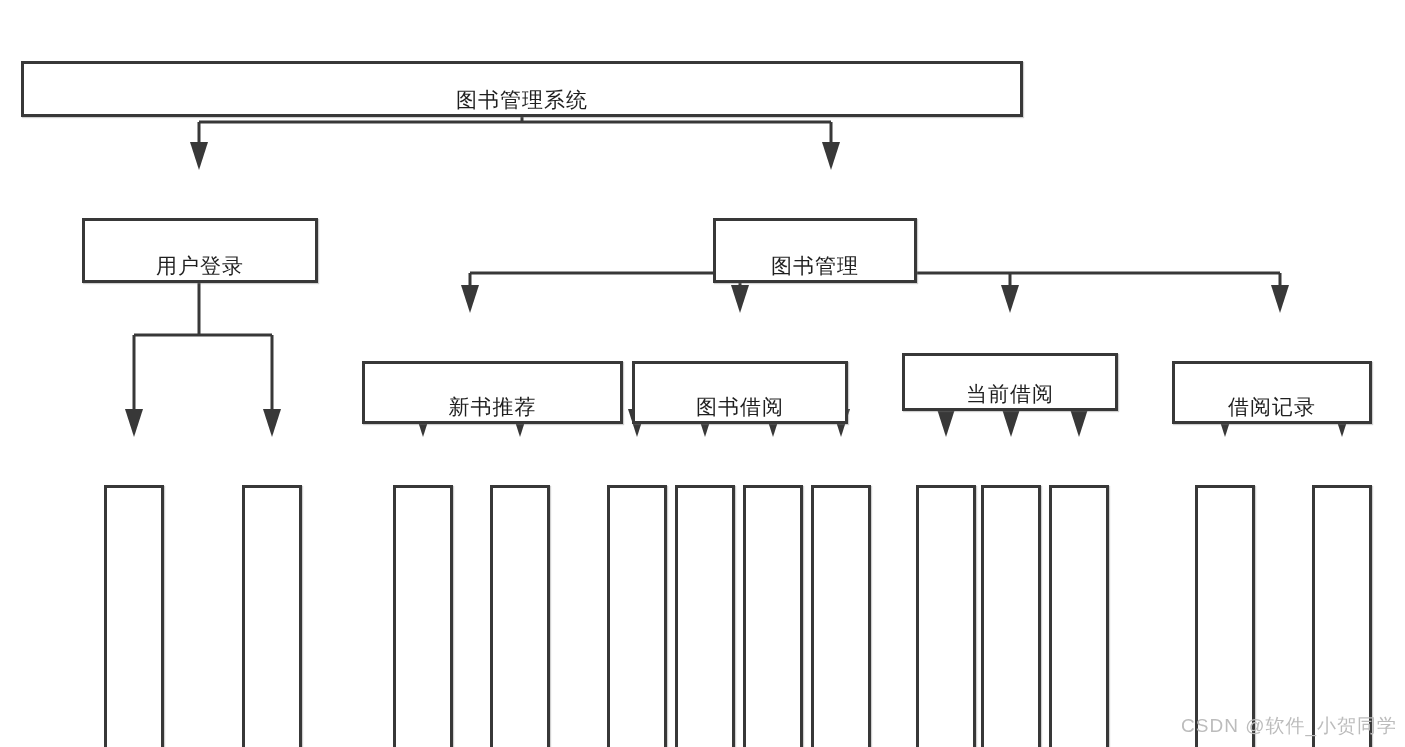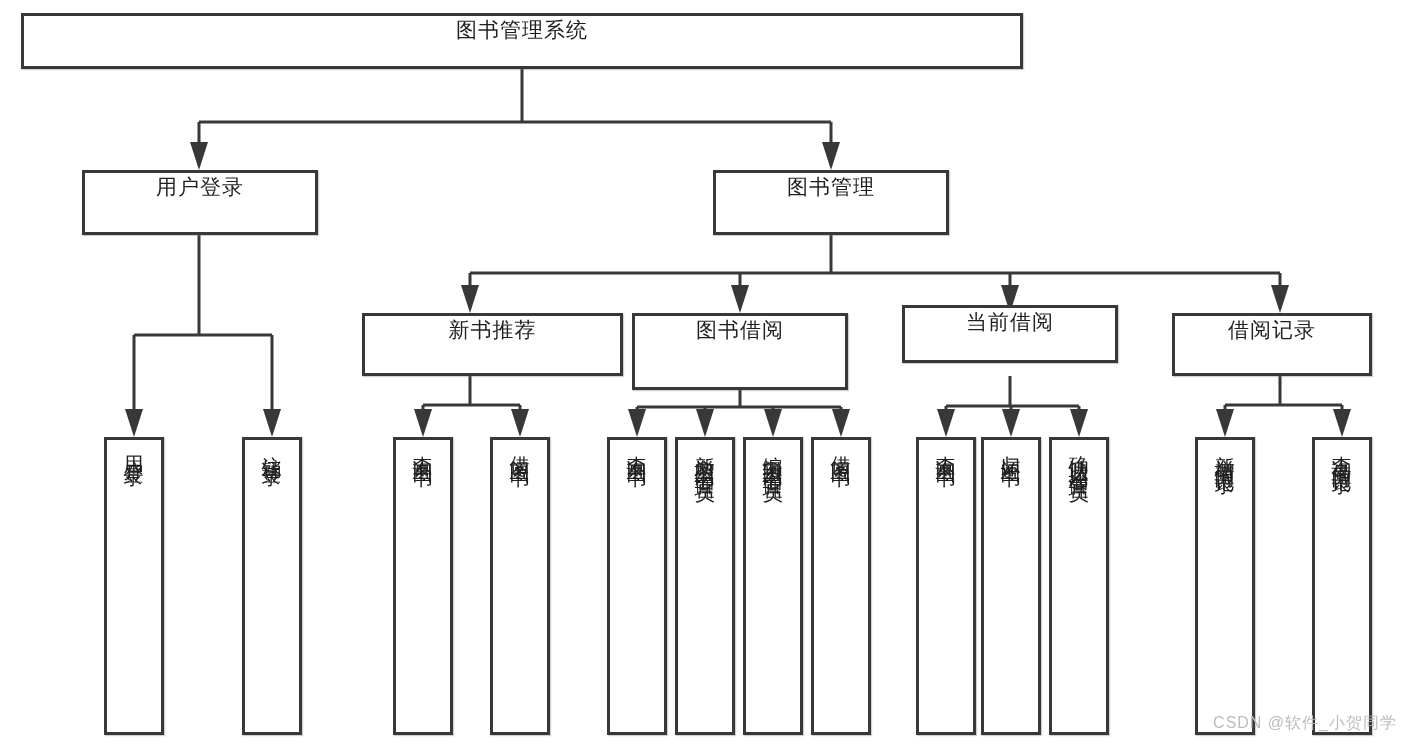--- a/index.html
+++ b/index.html
@@ -15,40 +15,41 @@
     position: absolute;
     left: 0; top: 0;
     width: 1405px; height: 747px;
   }
   .node {
     position: absolute;
     background: #ffffff;
     border: 3px solid #383838;
     box-shadow: 1px 1px 1px rgba(120,120,120,0.35);
     display: flex;
-    align-items: flex-start;
+    align-items: flex-end;
     justify-content: center;
     color: #1f1f1f;
     box-sizing: border-box;
+    margin-top: 48px;
   }
   .node.h { font-size: 21px; letter-spacing: 1px; }
   .node.leaf { width: 60px; height: 298px; top: 437px; }
   .node.leaf span {
     writing-mode: vertical-rl;
     text-orientation: mixed;
     font-size: 20px;
     letter-spacing: 4px;
     line-height: 1;
     white-space: nowrap;
   }
   .watermark {
     position: absolute;
     right: 8px;
     top: 713px;
-    font-size: 16px;
+    font-size: 19px;
     color: #bcbcbc;
     letter-spacing: 1px;
     white-space: nowrap;
   }
 </style>
 </head>
 <body>
 
 <div id="stage">
 
@@ -95,28 +96,28 @@
     </g>
   </svg>
 
   <div class="node h" style="left:21px; top:13px; width:1002px; height:56px;">
     <span>图书管理系统</span>
   </div>
 
   <div class="node h" style="left:82px; top:170px; width:236px; height:65px;">
     <span>用户登录</span>
   </div>
-  <div class="node h" style="left:713px; top:170px; width:236px; height:65px;">
+  <div class="node h" style="left:713px; top:170px; width:204px; height:65px;">
     <span>图书管理</span>
   </div>
 
   <div class="node h" style="left:362px; top:313px; width:261px; height:63px;">
     <span>新书推荐</span>
   </div>
-  <div class="node h" style="left:632px; top:313px; width:216px; height:77px;">
+  <div class="node h" style="left:632px; top:313px; width:216px; height:63px;">
     <span>图书借阅</span>
   </div>
   <div class="node h" style="left:902px; top:305px; width:216px; height:58px;">
     <span>当前借阅</span>
   </div>
   <div class="node h" style="left:1172px; top:313px; width:200px; height:63px;">
     <span>借阅记录</span>
   </div>
 
   <div class="node leaf" style="left:104px;">

